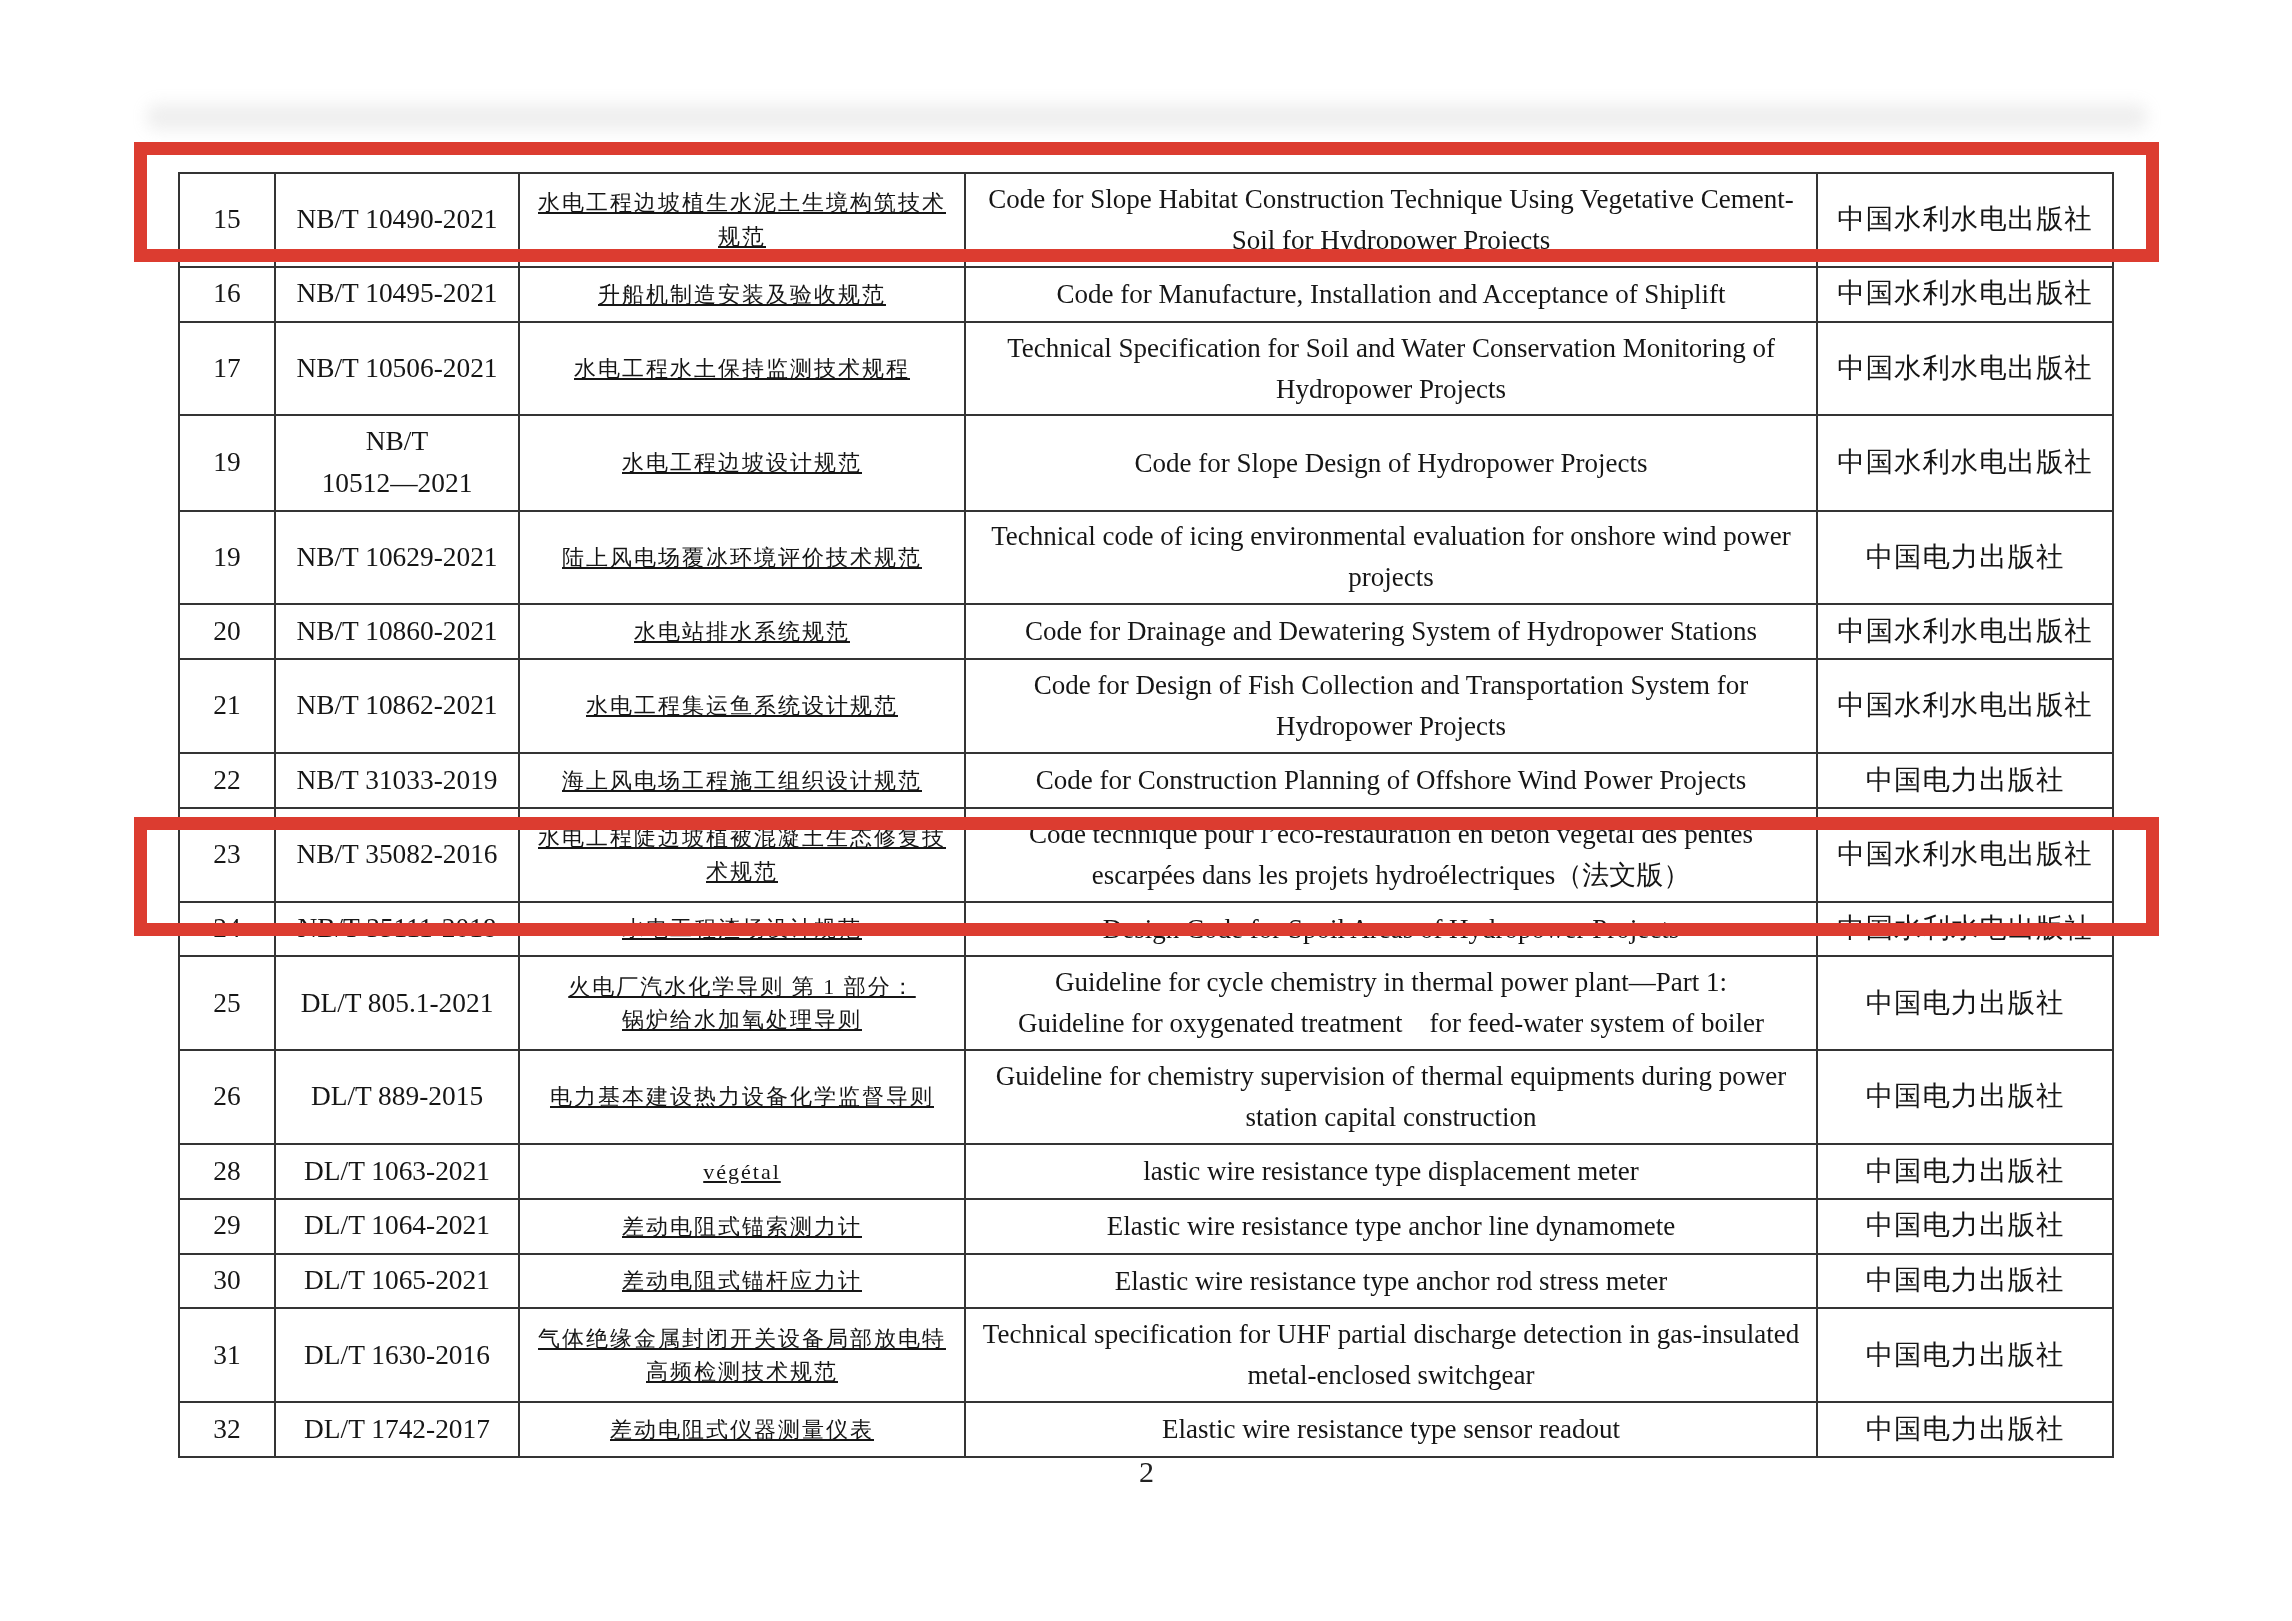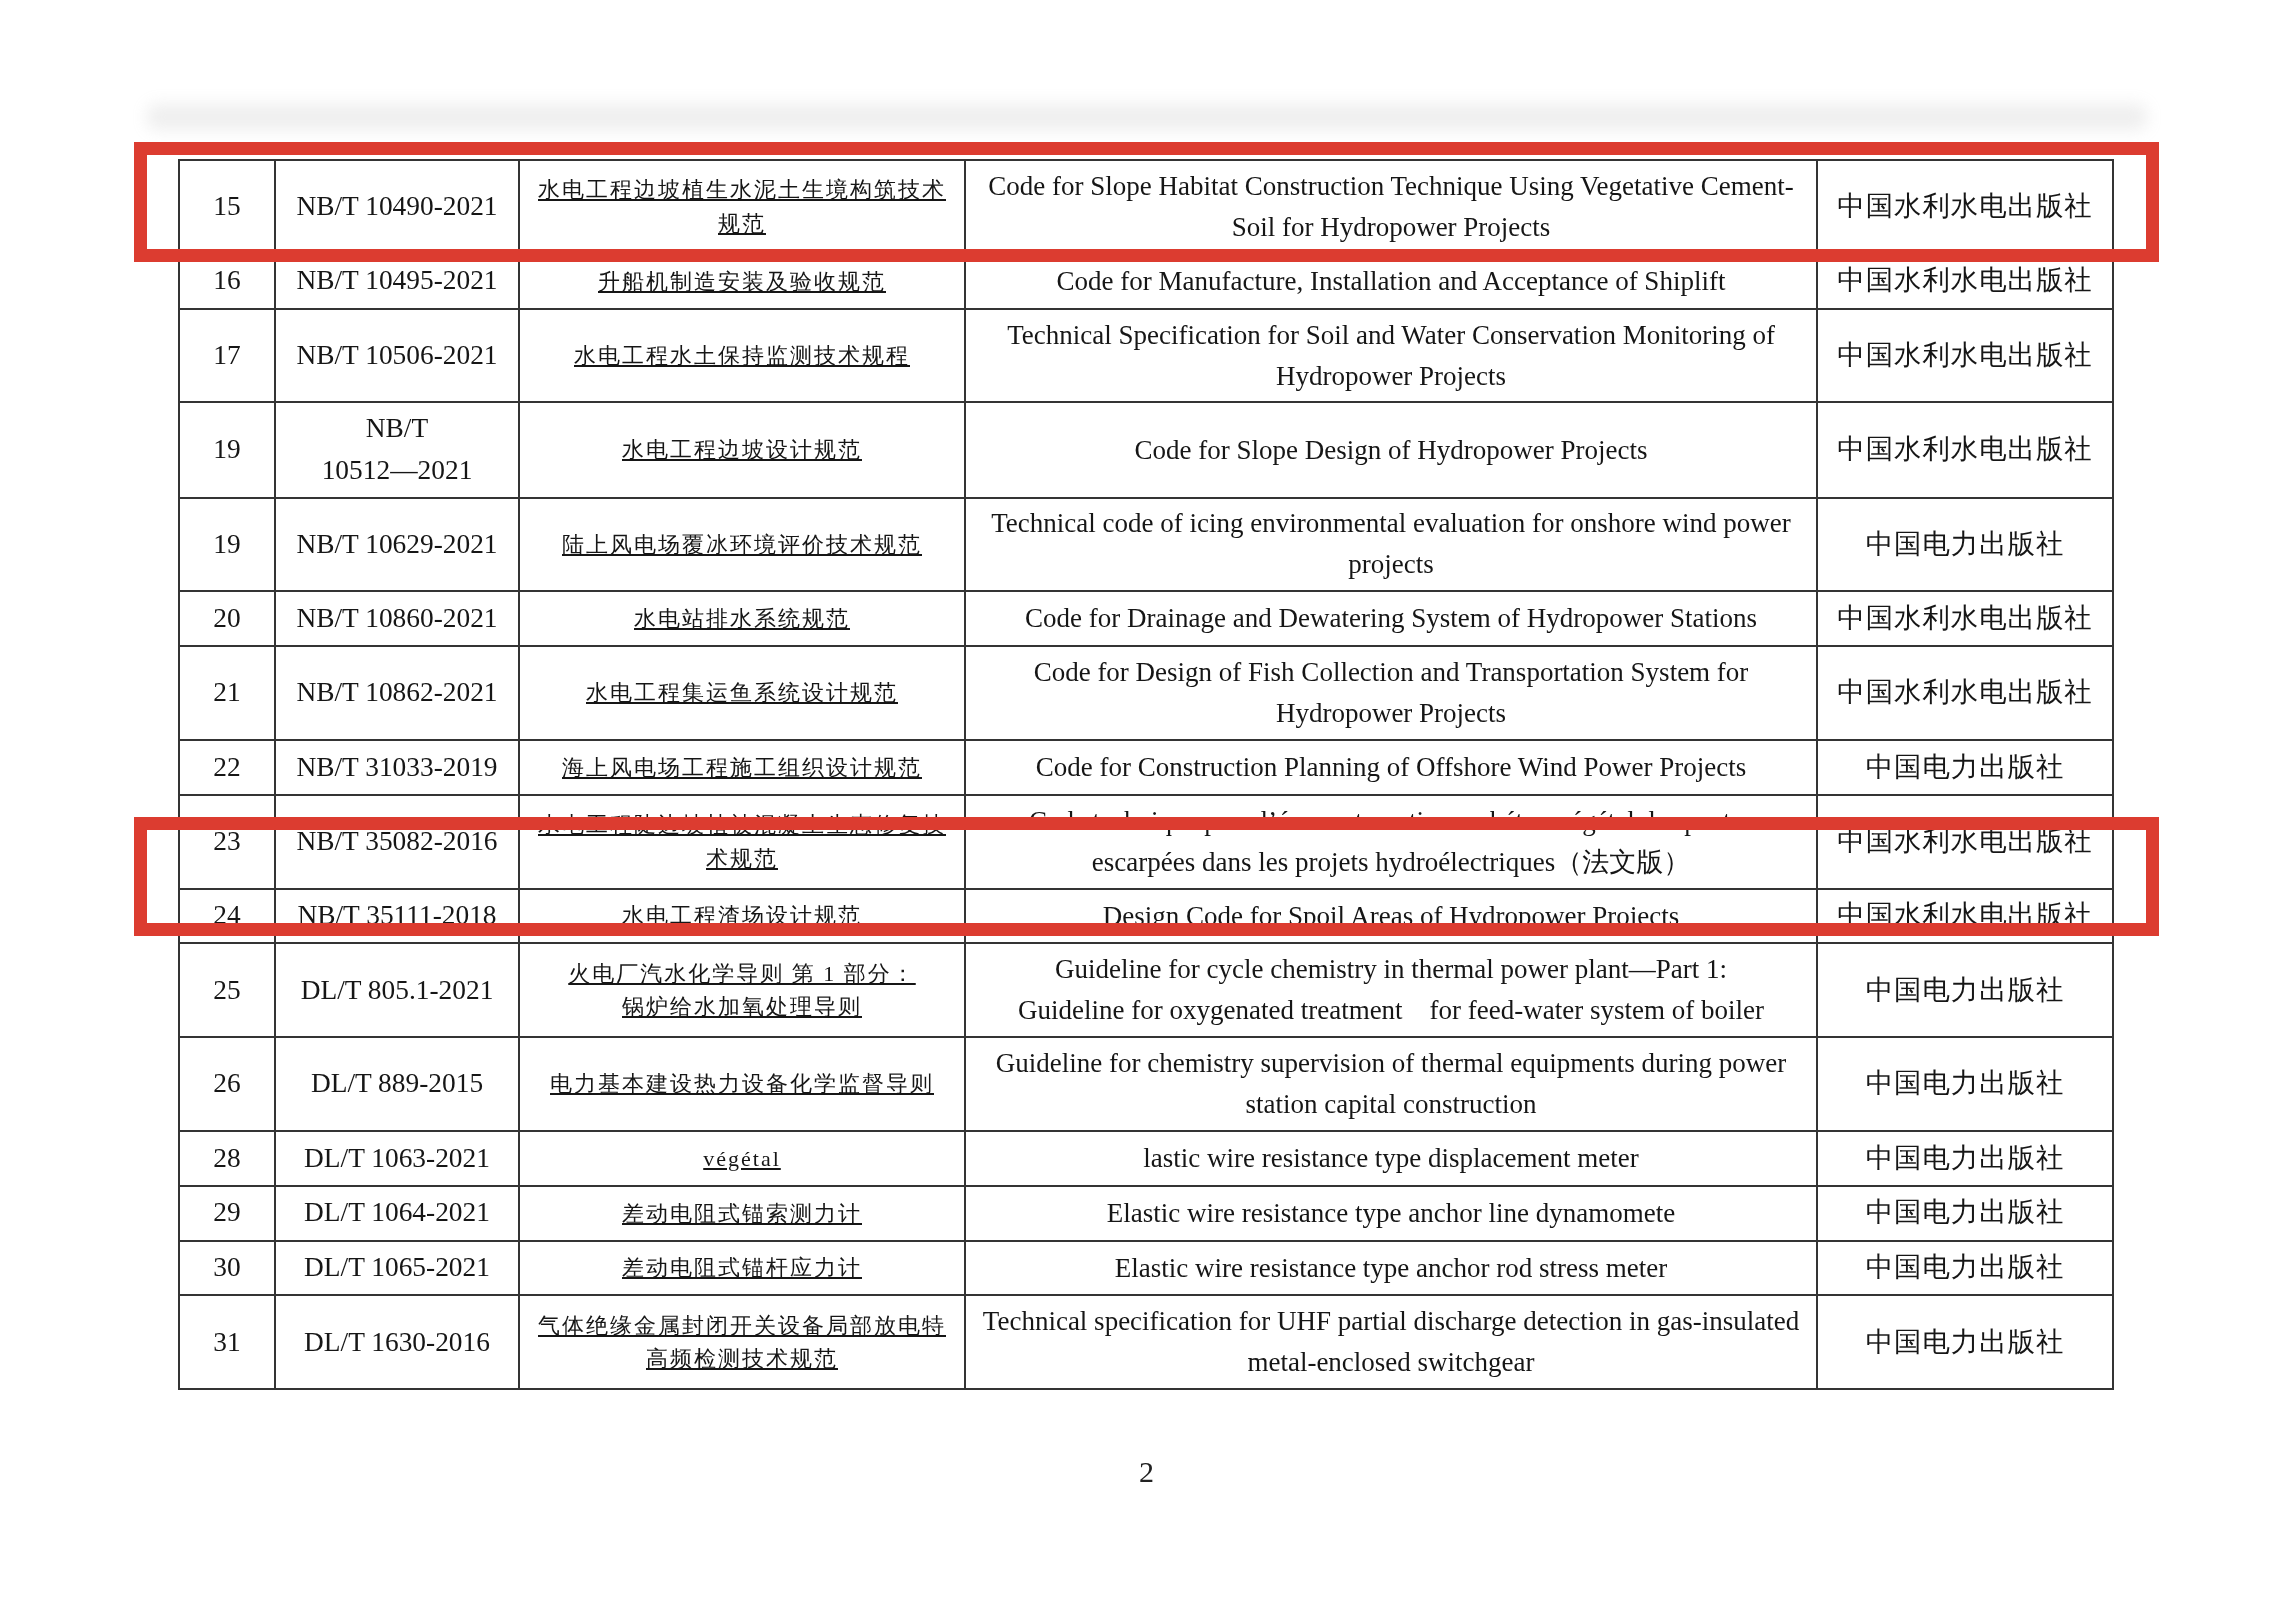--- a/index.html
+++ b/index.html
@@ -7,21 +7,21 @@
     width:2293px;height:1621px;position:relative;overflow:hidden;
     font-family:"Liberation Serif","DejaVu Serif",serif;color:#161616;
   }
   .page{position:absolute;left:0;top:0;width:2293px;height:1621px;background:#ffffff;}
   
   .smudge{
     position:absolute;left:147px;top:104px;width:2000px;height:25.5px;
     background:#aeaeae;opacity:.20;filter:blur(7.8px);border-radius:9.8px;
   }
   table.std{
-    position:absolute;left:178px;top:159px;width:1934px;
+    position:absolute;left:178px;top:172px;width:1934px;
     border-collapse:collapse;table-layout:fixed;
     border:2.9px solid #2f2f2f;
   }
   table.std td{
     border:2px solid #343434;
     text-align:center;vertical-align:middle;
     padding:4.9px 11.8px;line-height:1.52;height:43px;
     white-space:pre-line;overflow:hidden;
   }
   td.cell-no{font-size:27.4px;}
@@ -163,20 +163,27 @@
     <td class="cell-en">Elastic wire resistance type anchor rod stress meter</td>
     <td class="cell-pub">中国电力出版社</td>
   </tr>
         <tr>
     <td class="cell-no">31</td>
     <td class="cell-code">DL/T 1630-2016</td>
     <td class="cell-cn">气体绝缘金属封闭开关设备局部放电特高频检测技术规范</td>
     <td class="cell-en">Technical specification for UHF partial discharge detection in gas-insulated metal-enclosed switchgear</td>
     <td class="cell-pub">中国电力出版社</td>
   </tr>
+        <tr>
+    <td class="cell-no">32</td>
+    <td class="cell-code">DL/T 1742-2017</td>
+    <td class="cell-cn">差动电阻式仪器测量仪表</td>
+    <td class="cell-en">Elastic wire resistance type sensor readout</td>
+    <td class="cell-pub">中国电力出版社</td>
+  </tr>
       </tbody>
   </table>
 
   <div class="page-number">2</div>
 
 <div class="red-box" style="border-color: rgb(220, 60, 48); left: 134px; width: 2025px; top: 142px; height: 120px;"></div>
     <div class="red-box" style="border-color: rgb(220, 60, 48); left: 134px; width: 2025px; top: 817px; height: 119px;"></div>
   </div>
 
 

